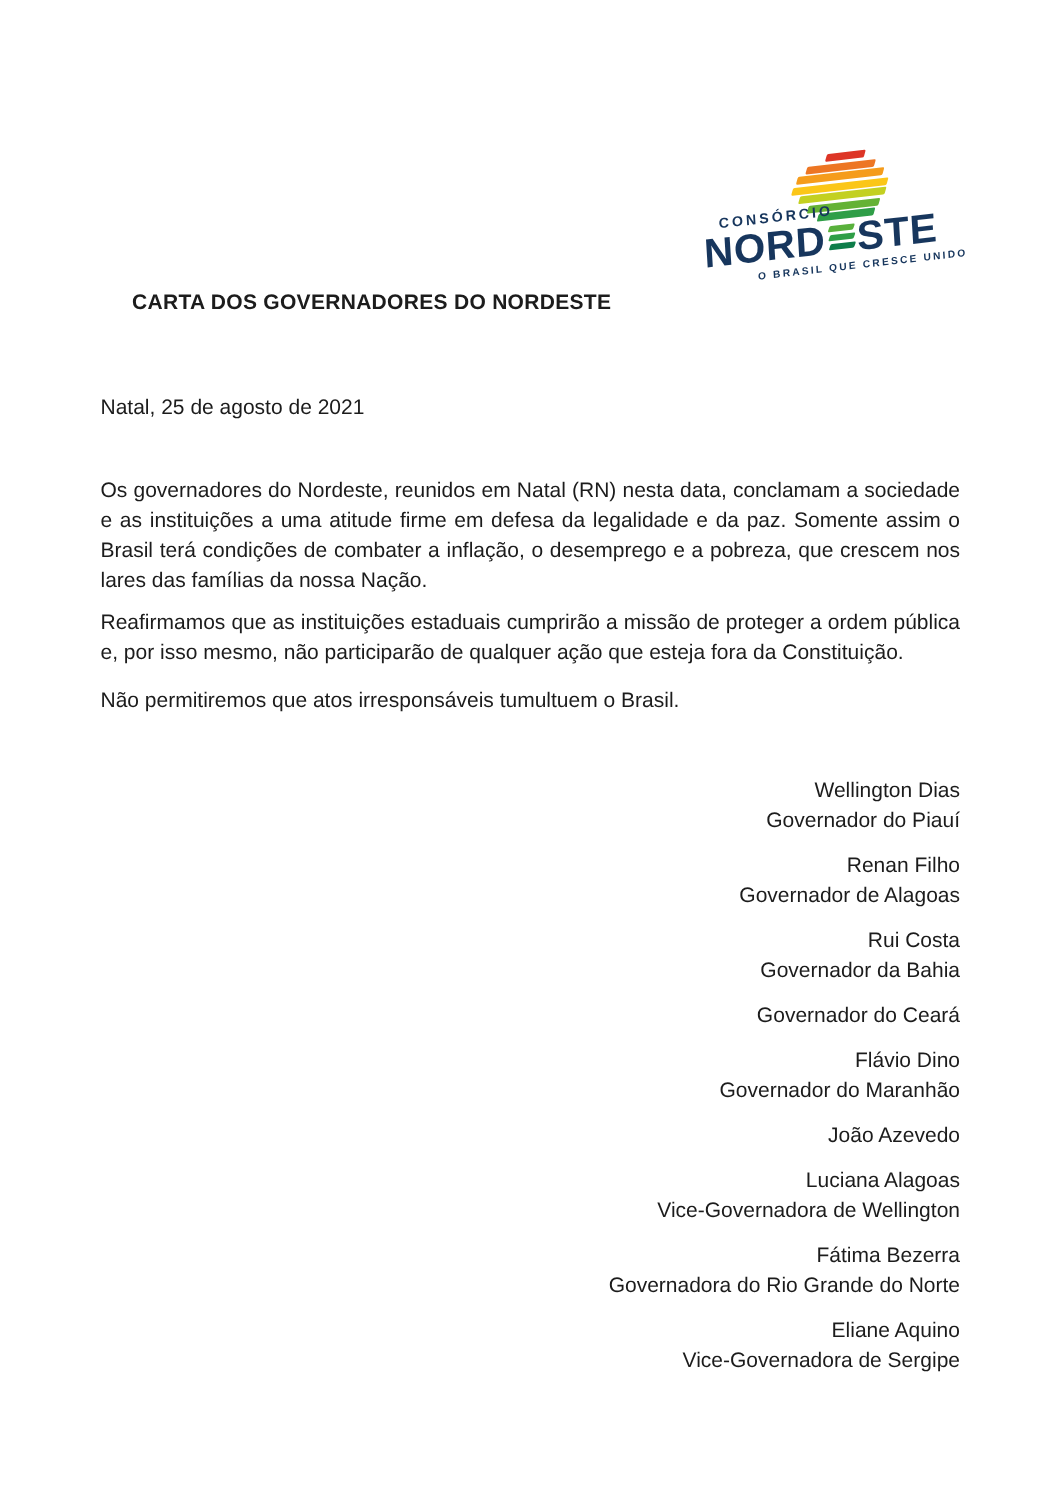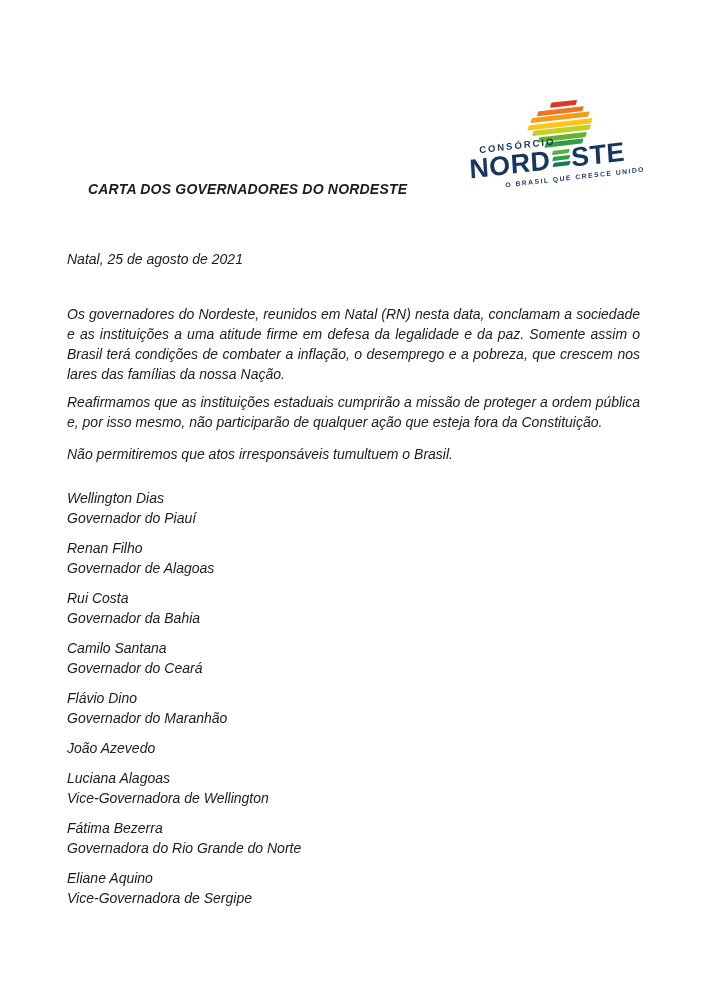--- a/index.html
+++ b/index.html
@@ -88,44 +88,44 @@
     letter-spacing: 1.5px;
     transform: skewX(-3deg);
     white-space: nowrap;
   }
 
   
   .content {
     position: absolute;
     left: 67px;
     right: 67px;
-    top: 0;
+    top: 12px;
     font-size: 14px;
     line-height: 20px;
-    font-style: italic;
   }
   .title {
     margin: 179px 0 0 21px;
     font-size: 14px;
     font-weight: 700;
     letter-spacing: 0.2px;
   }
   .dateline {
     margin: 50px 0 12px 0;
   }
   .para {
     margin: 0;
     text-align: justify;
   }
   .para.p1 { margin-top: 35px; }
   .para.p2 { margin-top: 8px; }
   .para.p3 { margin-top: 12px; text-align: left; }
 
   .signatures {
-    margin-top: 24px;
+    margin-top: 40px;
+    text-align: right;
   }
   .sig-pair {
     margin-bottom: 10px;
   }
   .sig-name, .sig-role {
     margin: 0;
   }
 </style>
 </head>
 <body>
@@ -168,21 +168,20 @@
     <p class="sig-name">Renan Filho</p>
     <p class="sig-role">Governador de Alagoas</p>
   </div>
 
   <div class="sig-pair">
     <p class="sig-name">Rui Costa</p>
     <p class="sig-role">Governador da Bahia</p>
   </div>
 
   <div class="sig-pair">
-    <p class="sig-name">Camilo Santana</p>
     <p class="sig-role">Governador do Ceará</p>
   </div>
 
   <div class="sig-pair">
     <p class="sig-name">Flávio Dino</p>
     <p class="sig-role">Governador do Maranhão</p>
   </div>
 
   <div class="sig-pair">
     <p class="sig-name">João Azevedo</p>

